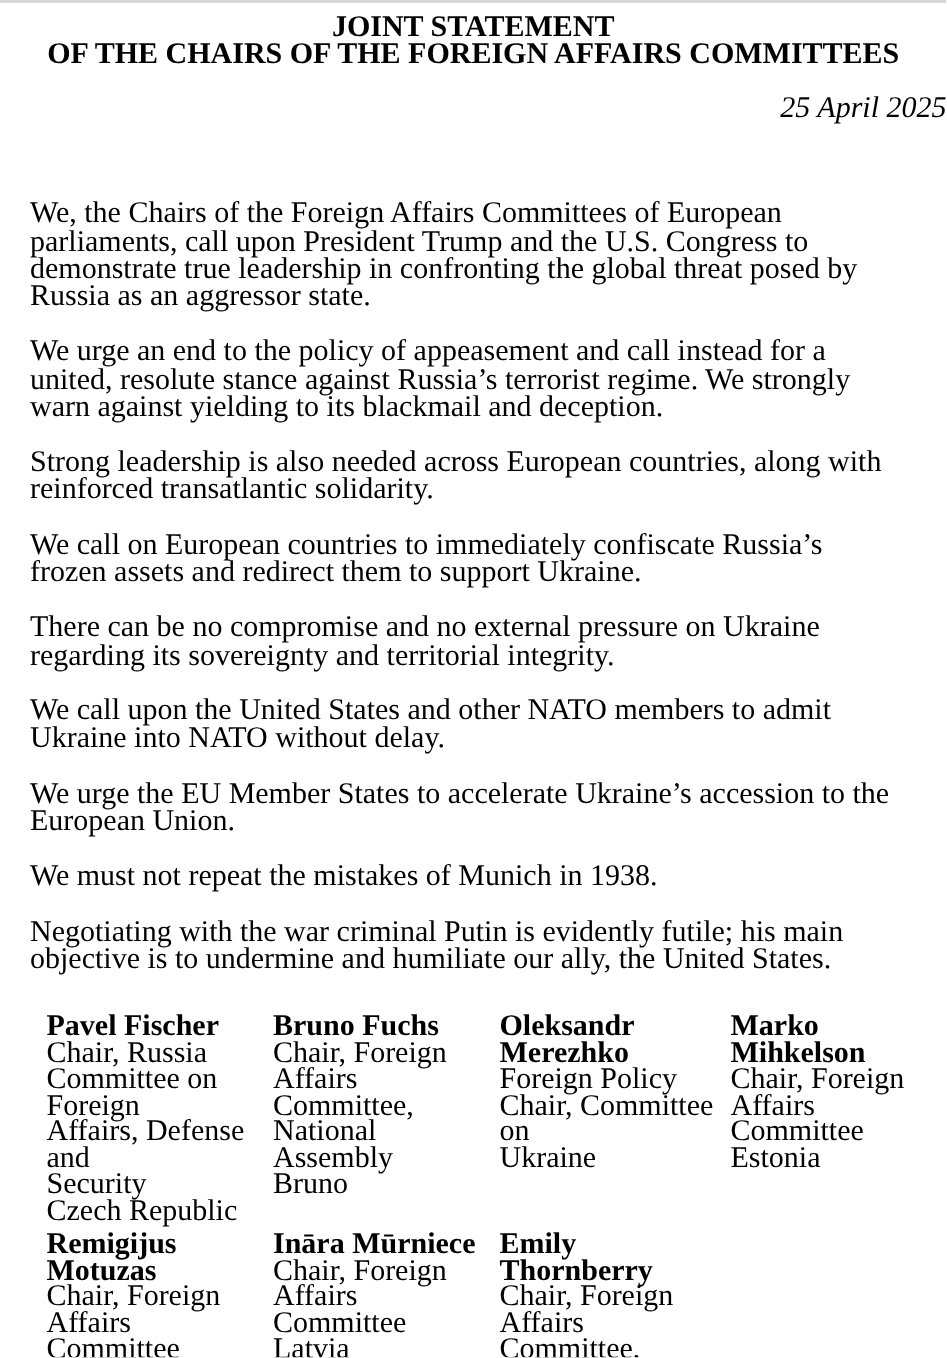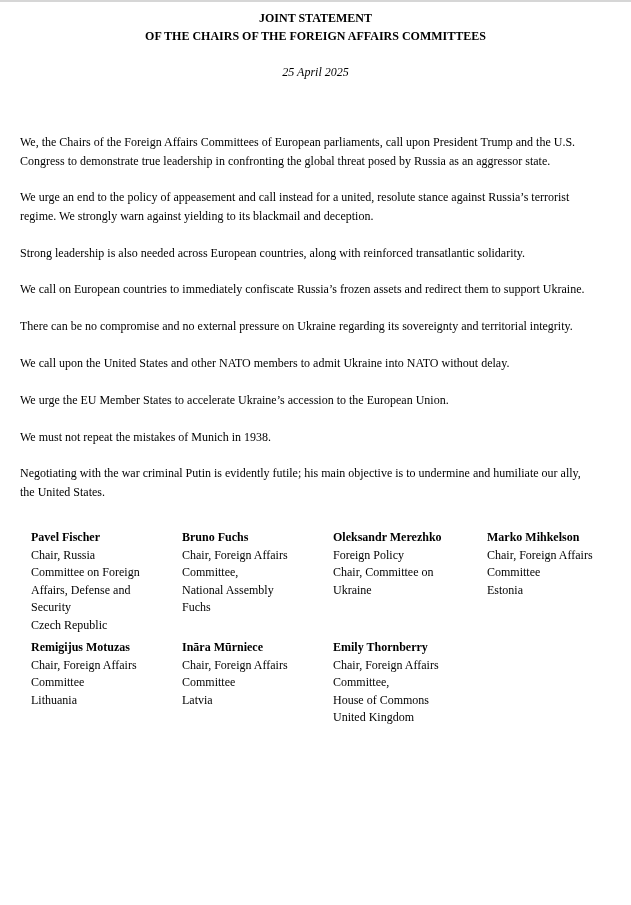--- a/index.html
+++ b/index.html
@@ -8,33 +8,33 @@
     background: #ffffff;
   }
   .page {
     position: relative;
     width: 631px;
     height: 905px;
     box-sizing: border-box;
     background: #ffffff;
     color: #000000;
     font-family: "Liberation Serif", "DejaVu Serif", serif;
-    font-size: 12px;
+    font-size: 20px;
     border-top: 2px solid #d6d6d6;
     overflow: hidden;
   }
   .doc-title {
     margin-top: 7px;
     text-align: center;
     font-weight: bold;
     line-height: 18.4px;
   }
   .doc-date {
     margin-top: 17px;
-    text-align: center;
+    text-align: right;
     font-style: italic;
     line-height: 18.4px;
   }
   .doc-body {
     margin: 52px 34px 0 20px;
   }
   .doc-body p {
     margin: 0 0 18.4px 0;
     line-height: 18.4px;
   }
@@ -82,21 +82,21 @@
       <div class="sig-line">Affairs, Defense and</div>
       <div class="sig-line">Security</div>
       <div class="sig-line">Czech Republic</div>
     </div>
 
     <div class="sig">
       <div class="sig-name">Bruno Fuchs</div>
       <div class="sig-line">Chair, Foreign Affairs</div>
       <div class="sig-line">Committee,</div>
       <div class="sig-line">National Assembly</div>
-      <div class="sig-line">Fuchs</div>
+      <div class="sig-line">Bruno</div>
     </div>
 
     <div class="sig">
       <div class="sig-name">Oleksandr Merezhko</div>
       <div class="sig-line">Foreign Policy</div>
       <div class="sig-line">Chair, Committee on</div>
       <div class="sig-line">Ukraine</div>
     </div>
 
     <div class="sig">

